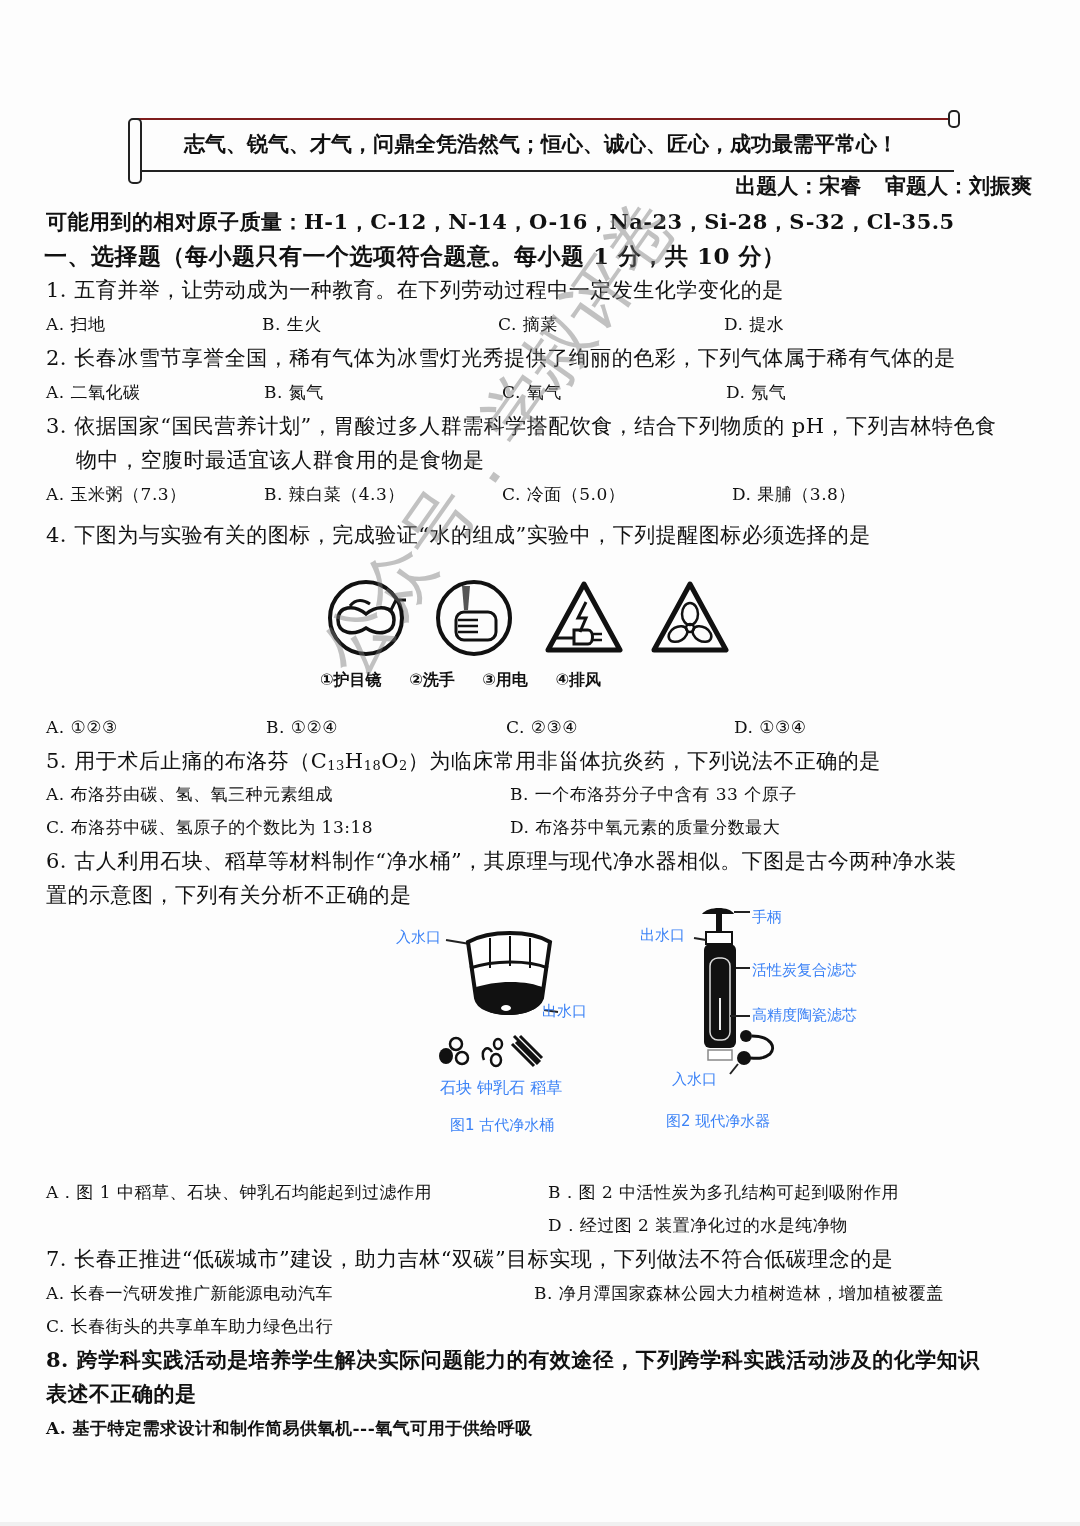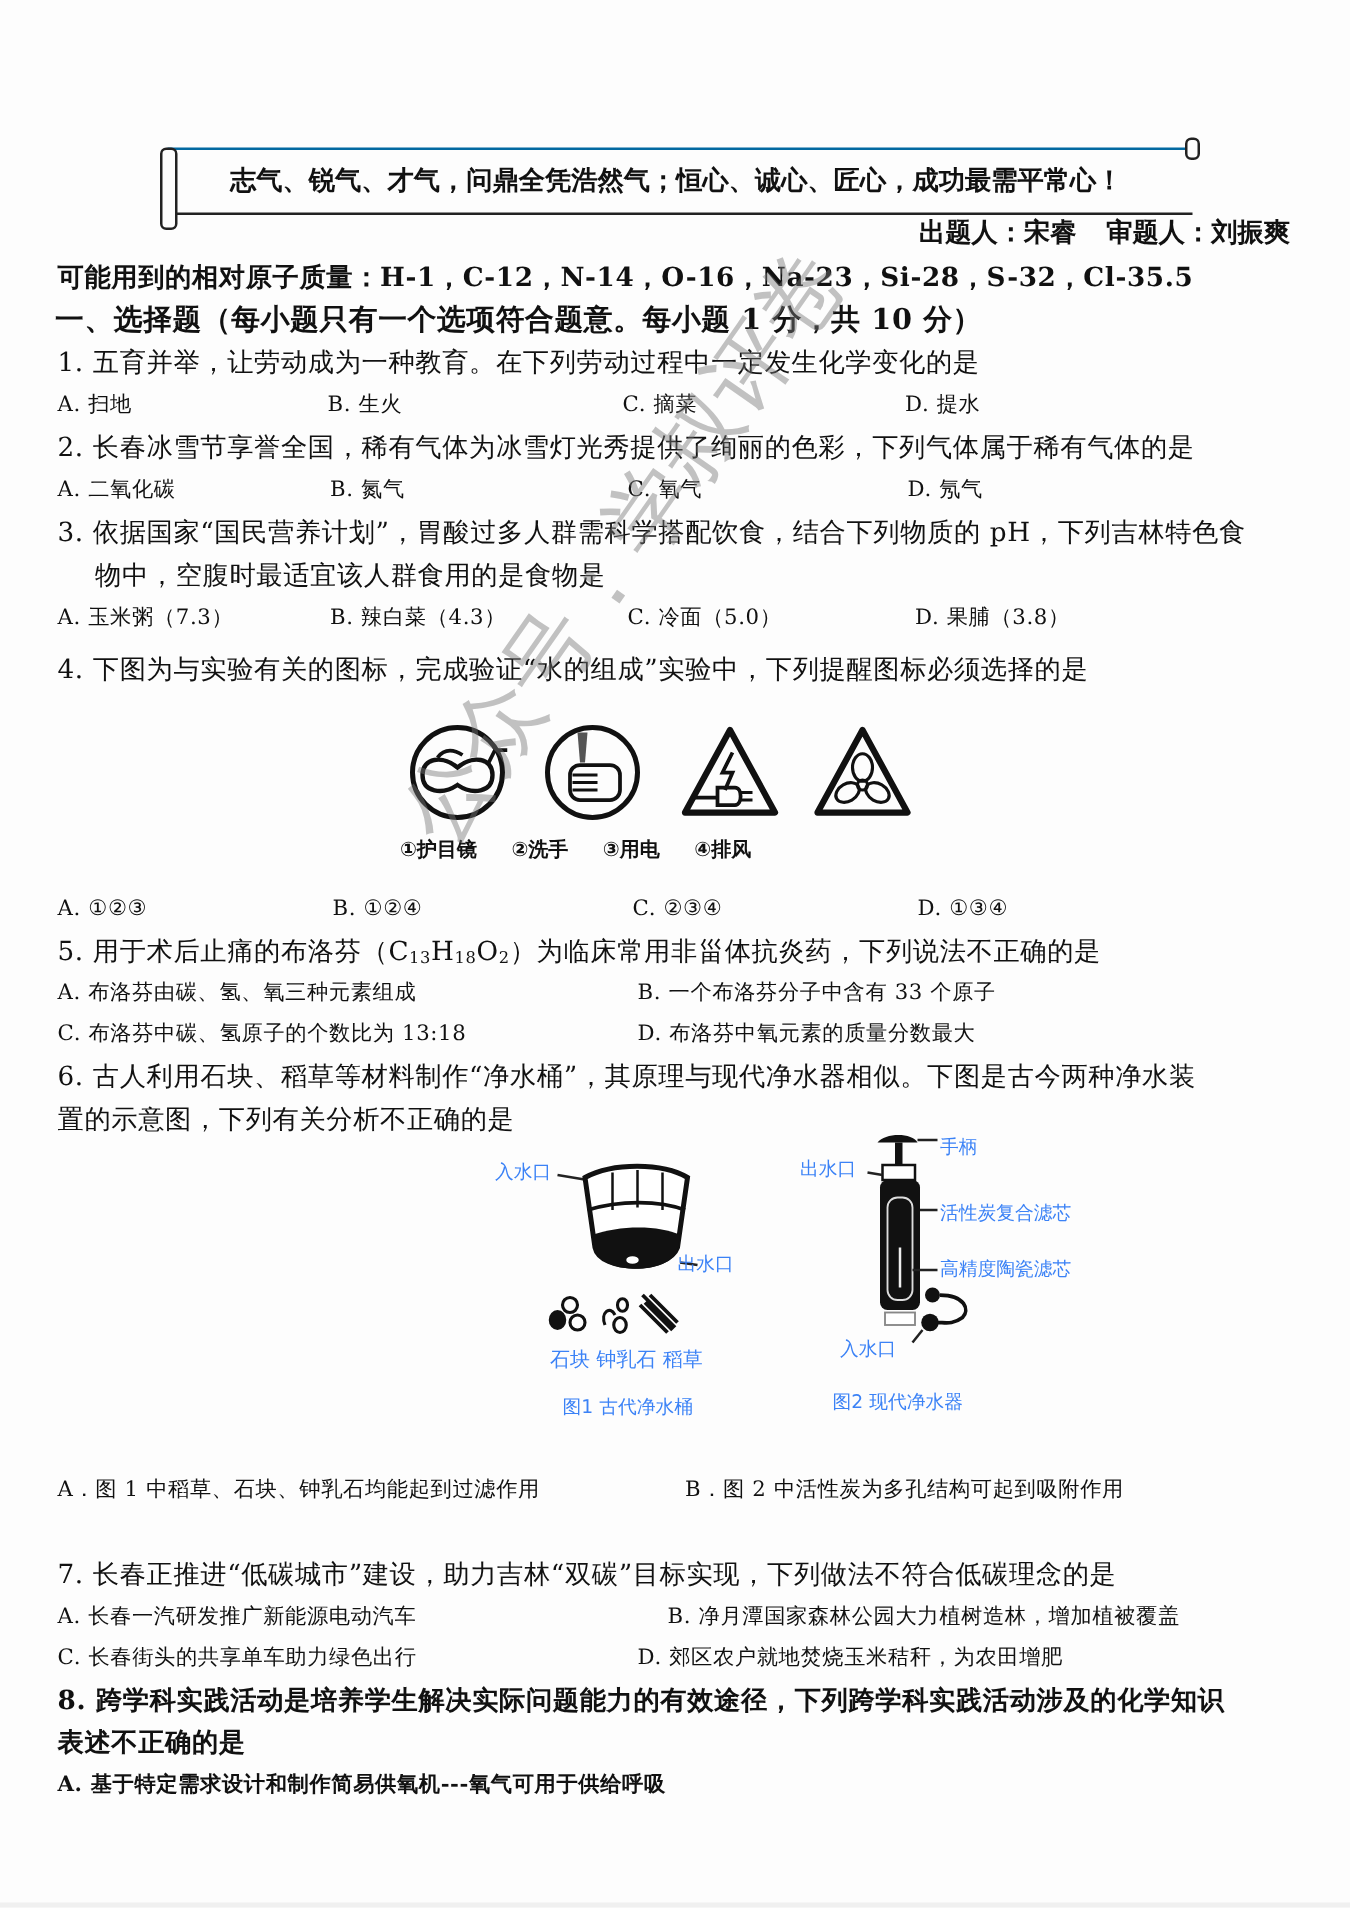--- a/index.html
+++ b/index.html
@@ -7,21 +7,21 @@
     width: 1080px; height: 1526px; position: relative; overflow: hidden;
     font-family: "DejaVu Serif", "Liberation Serif", serif;
     color: #111;
   }
   .page { position: absolute; left: 0; top: 0; width: 1080px; height: 1526px; }
   .line { position: absolute; left: 46px; font-size: 21px; line-height: 30px; white-space: nowrap; letter-spacing: 0.5px; }
   .bold { font-weight: bold; }
   .title { position: absolute; top: 76px; left: 0; width: 1080px; text-align: center; font-size: 29px; font-weight: bold; letter-spacing: 1px; font-family: "DejaVu Sans", sans-serif; }
   .scroll {
     position: absolute; left: 134px; top: 118px; width: 820px; height: 50px;
-    border-top: 2px solid #0369a1; border-bottom: 2.5px solid #222;
+    border-top: 2px solid #7f1d1d; border-bottom: 2.5px solid #222;
   }
   .scroll .cap-l {
     position: absolute; left: -6px; top: -2px; width: 10px; height: 62px;
     border: 2px solid #222; border-radius: 5px; background: #fdfdfd;
   }
   .scroll .cap-r {
     position: absolute; right: -6px; top: -10px; width: 8px; height: 14px;
     border: 2px solid #222; border-radius: 5px; background: #fdfdfd;
   }
   .scroll .motto { position: absolute; left: 50px; top: 10px; font-size: 21px; font-weight: bold; font-family: "DejaVu Sans", sans-serif; white-space: nowrap; }
@@ -185,26 +185,26 @@
     <div class="fig" style="left:752px; top:908px;">手柄</div>
     <div class="fig" style="left:640px; top:926px;">出水口</div>
     <div class="fig" style="left:752px; top:961px;">活性炭复合滤芯</div>
     <div class="fig" style="left:752px; top:1006px;">高精度陶瓷滤芯</div>
     <div class="fig" style="left:672px; top:1070px;">入水口</div>
     <div class="fig" style="left:666px; top:1112px;">图2  现代净水器</div>
   </div>
 
   <div class="opt" style="top:1177px; left:46px;">A．图 1 中稻草、石块、钟乳石均能起到过滤作用</div>
   <div class="opt" style="top:1177px; left:548px;">B．图 2 中活性炭为多孔结构可起到吸附作用</div>
+  <div class="opt" style="top:1210px; left:548px;">D．经过图 2 装置净化过的水是纯净物</div>
 
   <div class="line" style="top:1244px;">7. 长春正推进“低碳城市”建设，助力吉林“双碳”目标实现，下列做法不符合低碳理念的是</div>
   <div class="opt" style="top:1278px; left:46px;">A. 长春一汽研发推广新能源电动汽车</div>
   <div class="opt" style="top:1278px; left:510px;margin-left:24px;">B. 净月潭国家森林公园大力植树造林，增加植被覆盖</div>
   <div class="opt" style="top:1311px; left:46px;">C. 长春街头的共享单车助力绿色出行</div>
-  <div class="opt" style="top:1311px; left:510px;">D. 郊区农户就地焚烧玉米秸秆，为农田增肥</div>
 
   <div class="line bold" style="top:1345px;">8. 跨学科实践活动是培养学生解决实际问题能力的有效途径，下列跨学科实践活动涉及的化学知识</div>
   <div class="line bold" style="top:1379px;">表述不正确的是</div>
   <div class="opt bold" style="top:1413px; left:46px;">A. 基于特定需求设计和制作简易供氧机---氧气可用于供给呼吸</div>
 
   <div class="watermark">公众号：学叔评卷</div>
 
   <div class="bottom-edge"></div>
 </div>
 

